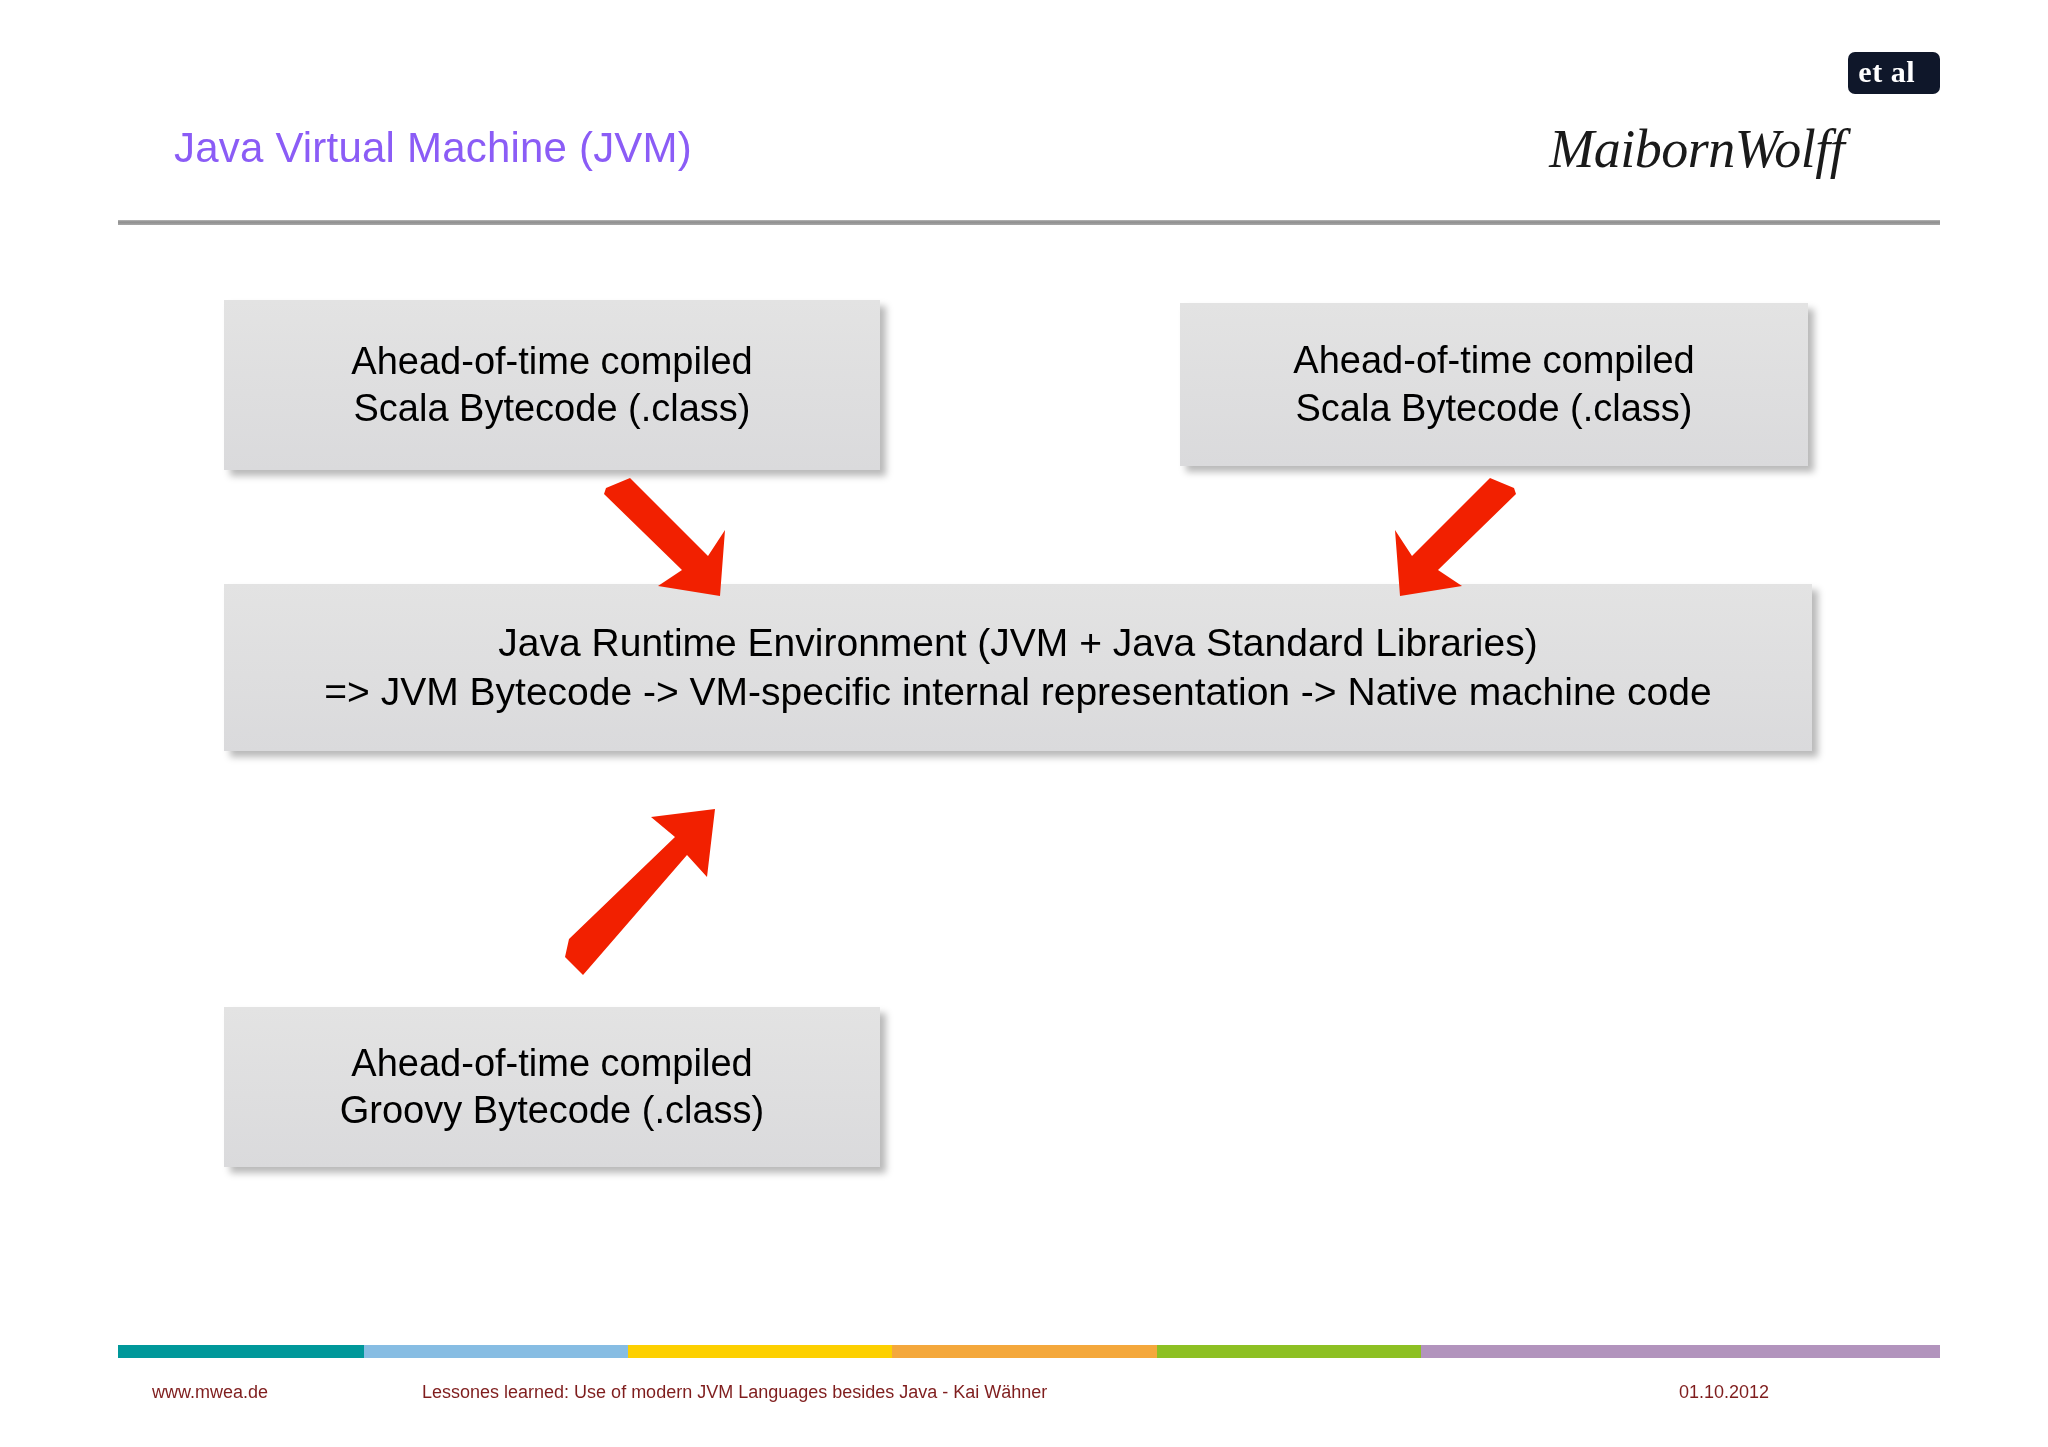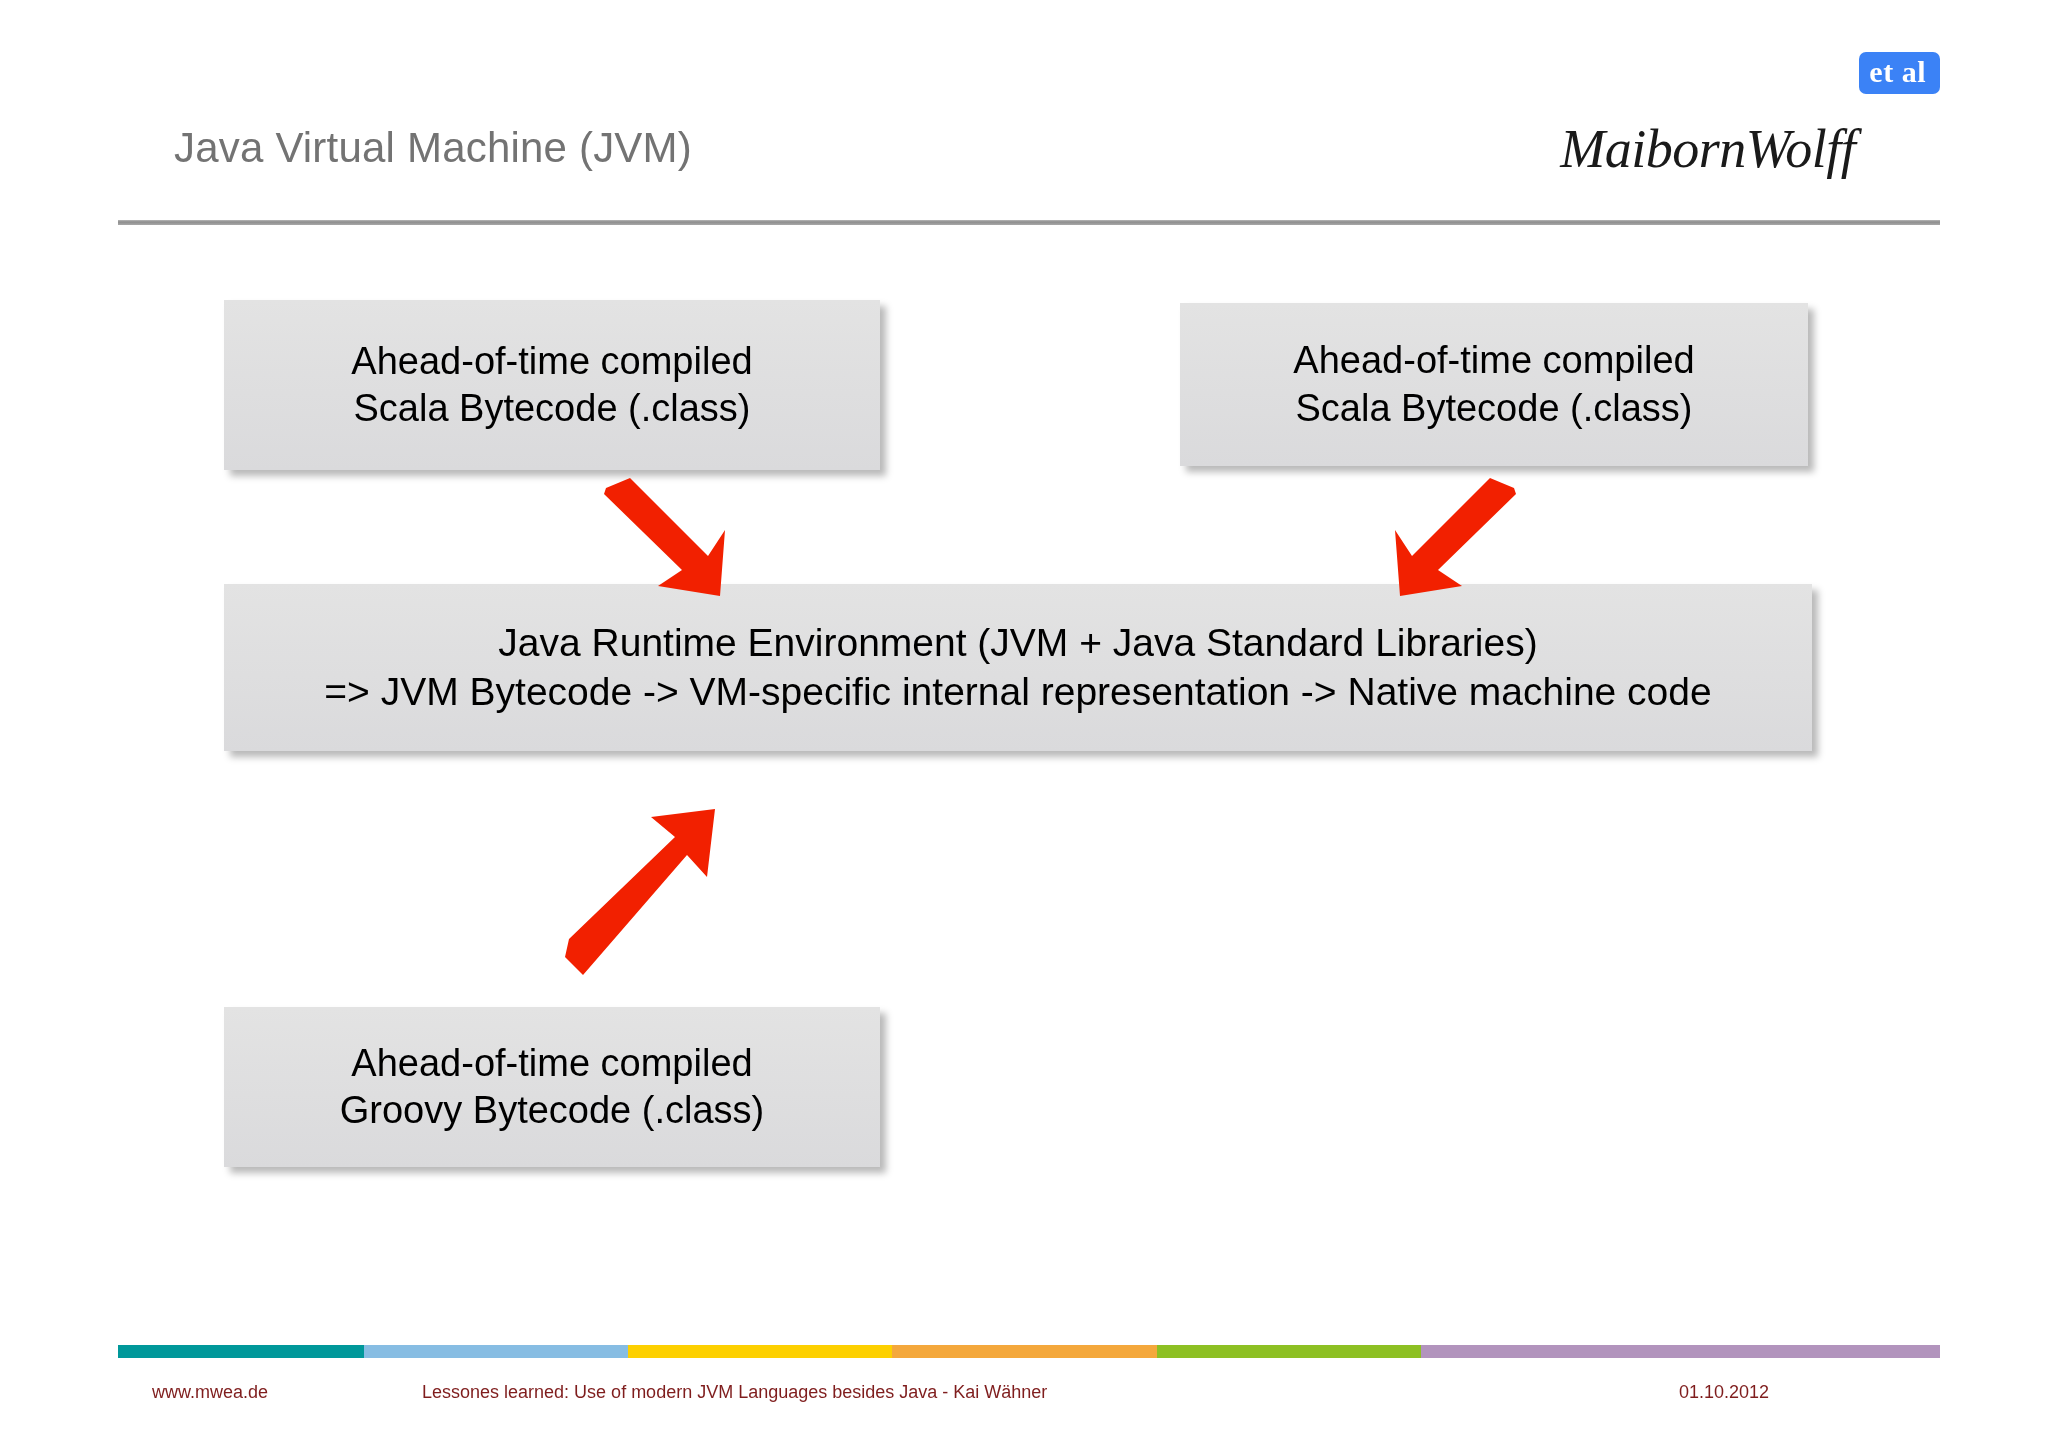--- a/index.html
+++ b/index.html
@@ -18,21 +18,21 @@
     background: #ffffff;
     overflow: hidden;
   }
 
   
   #slide-title {
     position: absolute;
     left: 174px;
     top: 124px;
     font-size: 42px;
-    color: #737373;
+    color: #8b5cf6;
     letter-spacing: 0.2px;
     white-space: nowrap;
     font-weight: 400;
   }
   #logo {
     position: absolute;
     right: 108px;
     top: 96px;
     display: flex;
     align-items: flex-end;
@@ -41,27 +41,27 @@
   #logo-word {
     font-family: "Liberation Serif", serif;
     font-size: 54px;
     color: #1a1a1a;
     line-height: 1;
     letter-spacing: -0.5px;
     white-space: nowrap;
     font-style: italic;
   }
   #logo-badge {
-    background: #3b82f6;
+    background: #0f172a;
     color: #ffffff;
     font-family: "Liberation Serif", serif;
     font-size: 30px;
     font-weight: 700;
     border-radius: 7px;
-    padding: 5px 14px 7px 10px;
+    padding: 5px 25px 7px 10px;
     margin-left: 4px;
     margin-bottom: 6px;
     line-height: 1;
     letter-spacing: 0.5px;
     align-self: flex-start;
     position: relative;
     top: -44px;
   }
   #header-rule {
     position: absolute;

